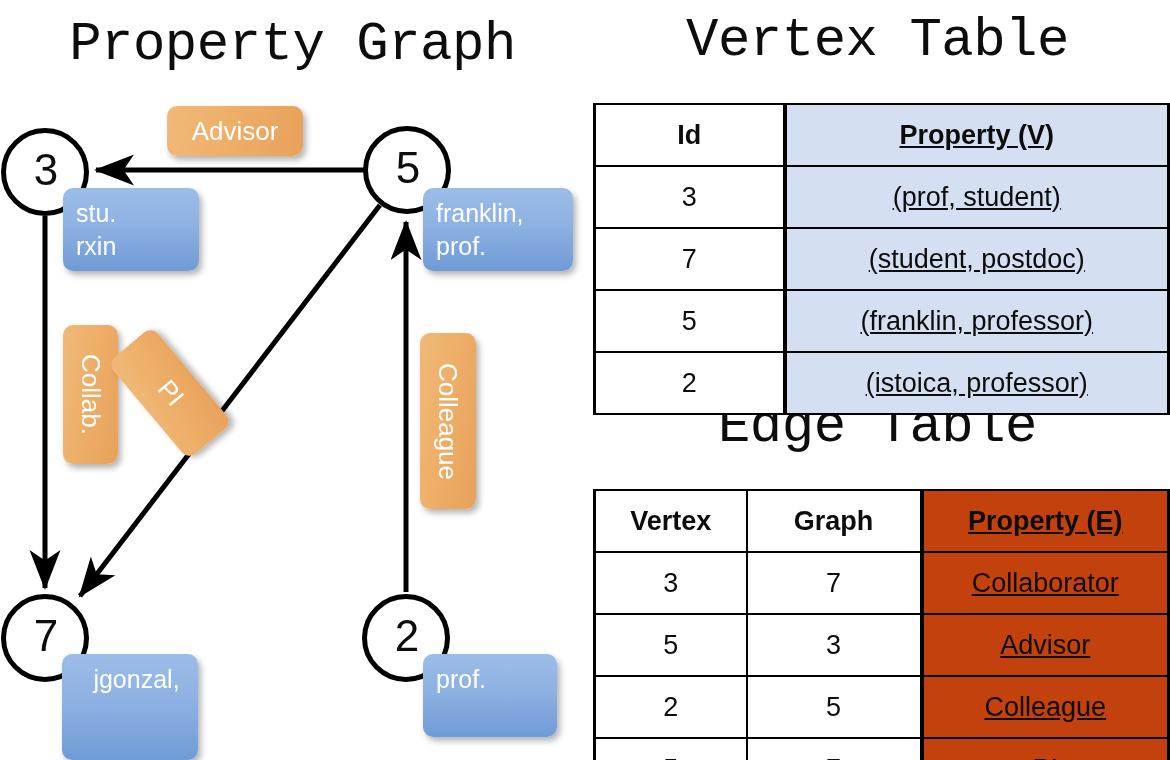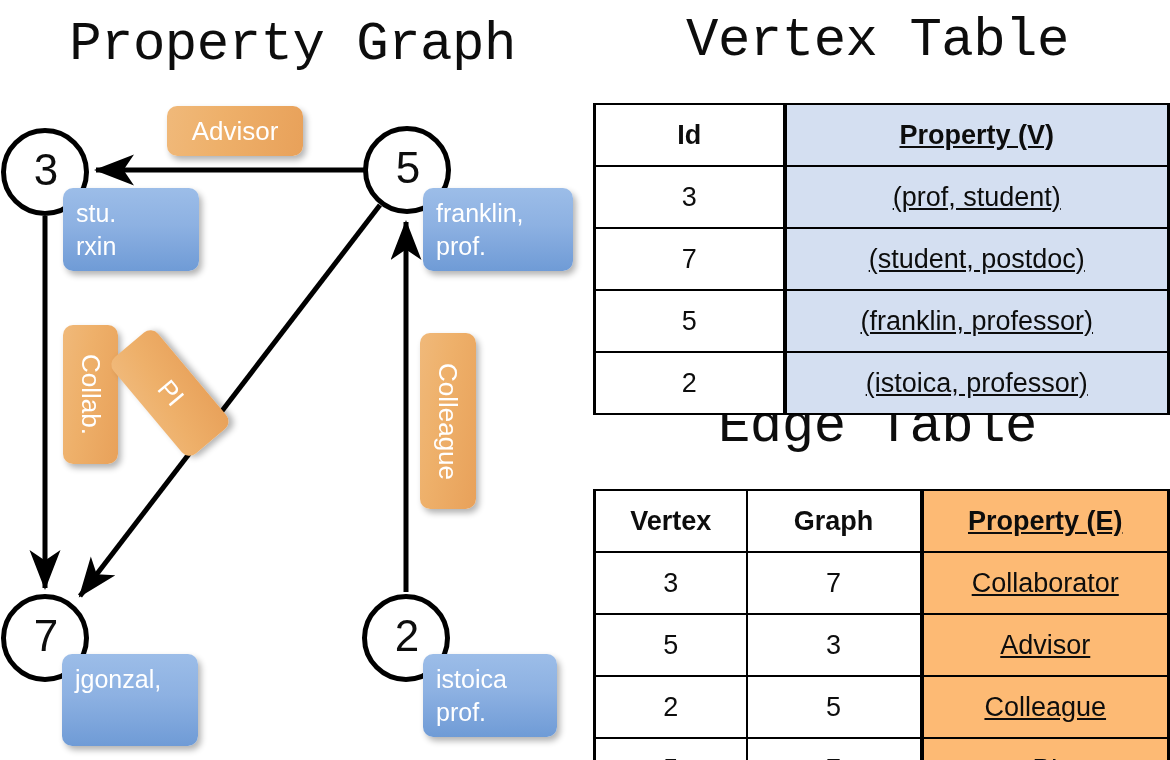--- a/index.html
+++ b/index.html
@@ -129,21 +129,21 @@
     font-weight: 300;
     font-size: 27px;
     color: #0d0d0d;
     background: #ffffff;
   }
   .data-table th {
     font-weight: bold;
     font-size: 27px;
   }
   .data-table td.prop-v, .data-table th.prop-v { background: #d4dff1; }
-  .data-table td.prop-e, .data-table th.prop-e { background: #fdba74; }
+  .data-table td.prop-e, .data-table th.prop-e { background: #c2410c; }
 
   
   .data-table .sep-left { border-left: 4px solid #000000; text-decoration: underline; }
   .data-table .outer-right { border-right: 3px solid #000000; }
   .data-table .outer-left { border-left: 3px solid #000000; }
 
   #vertex-table { left: 593px; top: 103px; width: 574px; }
   #vertex-table col.c-id   { width: 190px; }
   #vertex-table col.c-prop { width: 384px; }
 
@@ -197,26 +197,25 @@
     <div class="prop-box" style="left:63px;  top:188px; width:136px; height:83px;">
       <span class="line">stu.</span>
       <span class="line">rxin</span>
     </div>
 
     <div class="prop-box" style="left:423px; top:188px; width:150px; height:83px;">
       <span class="line">franklin,</span>
       <span class="line">prof.</span>
     </div>
 
-    <div class="prop-box" style="left:62px;  top:654px; width:136px; height:92px;">
+    <div class="prop-box" style="left:62px;  top:654px; width:136px; height:106px;text-align:center;">
       <span class="line">jgonzal,</span>
     </div>
 
     <div class="prop-box" style="left:423px; top:654px; width:134px; height:83px;">
-      <span class="line">istoica</span>
       <span class="line">prof.</span>
     </div>
 
     <div class="edge-label" style="left:167px; top:106px; width:136px; height:50px;">
       <span>Advisor</span>
     </div>
 
     <div class="edge-label vertical" style="left:63px; top:325px; width:55px; height:139px;">
       <span>Collab.</span>
     </div>

